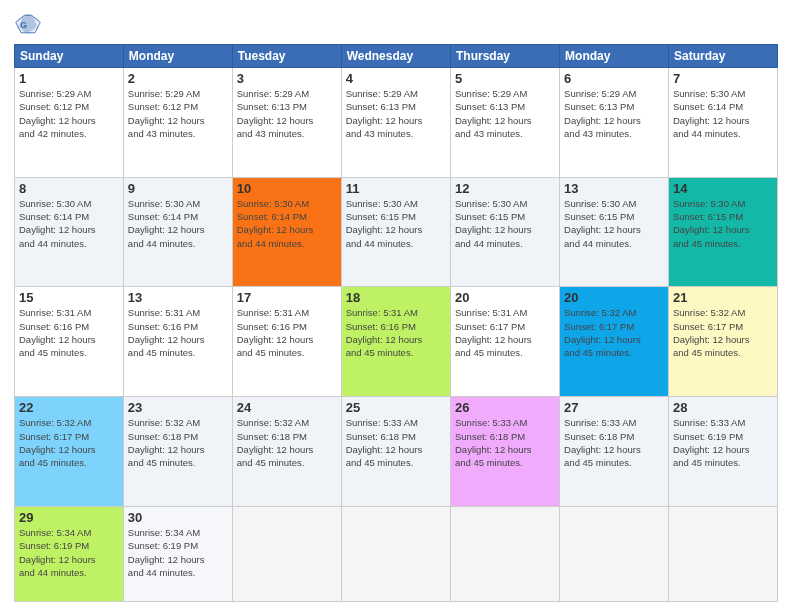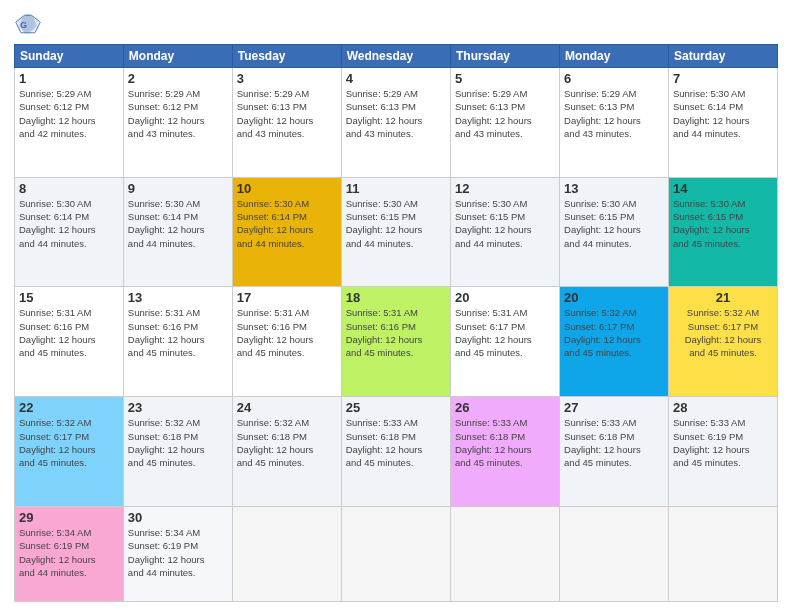--- a/index.html
+++ b/index.html
@@ -197,21 +197,21 @@
 Daylight: 12 hours
 and 44 minutes.</div>
           </td>
           <td style="background: rgb(240, 244, 248);">
             <span class="day-number">9</span>
             <div class="day-info" style="white-space: pre-line;">Sunrise: 5:30 AM
 Sunset: 6:14 PM
 Daylight: 12 hours
 and 44 minutes.</div>
           </td>
-          <td style="background: #eab308;">
+          <td style="background: #f97316;">
             <span class="day-number">10</span>
             <div class="day-info" style="white-space: pre-line;">Sunrise: 5:30 AM
 Sunset: 6:14 PM
 Daylight: 12 hours
 and 44 minutes.</div>
           </td>
           <td style="background: rgb(240, 244, 248);">
             <span class="day-number">11</span>
             <div class="day-info" style="white-space: pre-line;">Sunrise: 5:30 AM
 Sunset: 6:15 PM
@@ -276,21 +276,21 @@
 Daylight: 12 hours
 and 45 minutes.</div>
           </td>
           <td style="background: #0ea5e9;">
             <span class="day-number">20</span>
             <div class="day-info" style="white-space: pre-line;">Sunrise: 5:32 AM
 Sunset: 6:17 PM
 Daylight: 12 hours
 and 45 minutes.</div>
           </td>
-          <td style="background: #fde047; text-align: center;">
+          <td style="background: #fef9c3;">
             <span class="day-number">21</span>
             <div class="day-info" style="white-space: pre-line;">Sunrise: 5:32 AM
 Sunset: 6:17 PM
 Daylight: 12 hours
 and 45 minutes.</div>
           </td>
         </tr>
         <tr>
           <td style="background: #7dd3fc;">
             <span class="day-number">22</span>
@@ -336,21 +336,21 @@
           </td>
           <td style="background: rgb(240, 244, 248);">
             <span class="day-number">28</span>
             <div class="day-info" style="white-space: pre-line;">Sunrise: 5:33 AM
 Sunset: 6:19 PM
 Daylight: 12 hours
 and 45 minutes.</div>
           </td>
         </tr>
         <tr>
-          <td style="background: #f9a8d4;">
+          <td style="background: #bef264;">
             <span class="day-number">29</span>
             <div class="day-info" style="white-space: pre-line;">Sunrise: 5:34 AM
 Sunset: 6:19 PM
 Daylight: 12 hours
 and 44 minutes.</div>
           </td>
           <td style="background: rgb(245, 247, 250);">
             <span class="day-number">30</span>
             <div class="day-info" style="white-space: pre-line;">Sunrise: 5:34 AM
 Sunset: 6:19 PM

